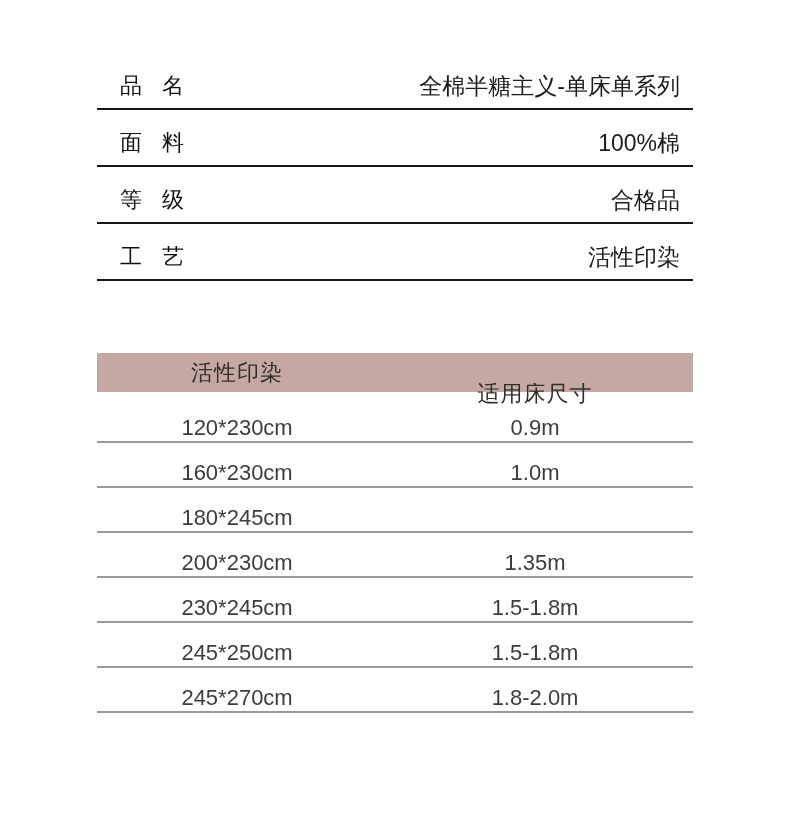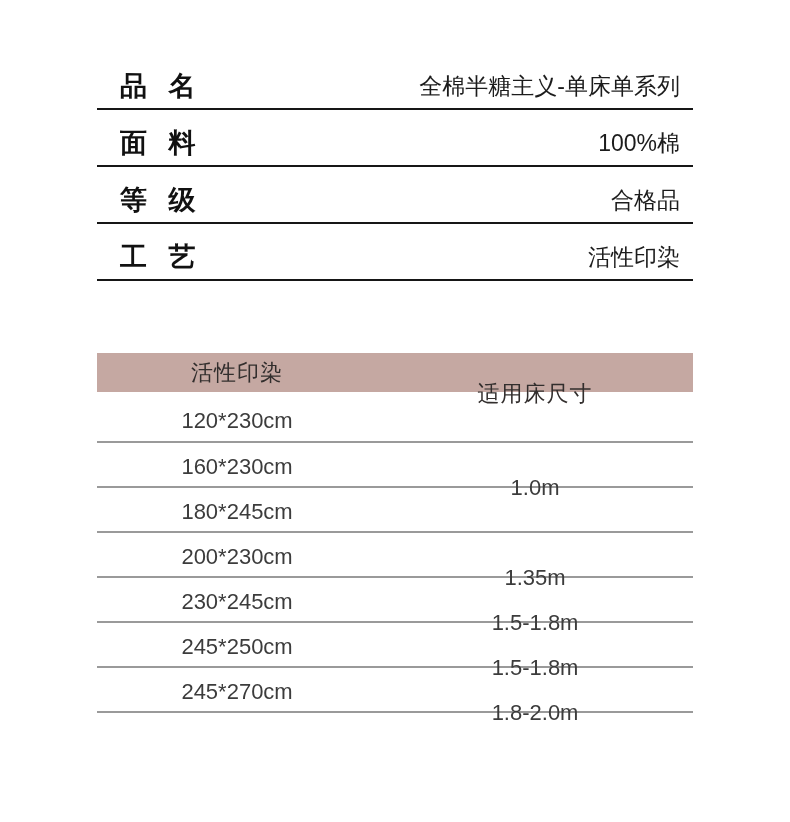--- a/index.html
+++ b/index.html
@@ -25,22 +25,22 @@
   
   .spec-row {
     height: 44px;
     padding-top: 11px;
     border-bottom: 2px solid var(--rule-color, #161616);
     display: flex;
     align-items: center;
     justify-content: space-between;
   }
   .spec-label {
-    font-size: 27px;
-    font-weight: bold;
+    font-size: 22px;
+    font-weight: normal;
     color: var(--label-color, #111111);
     word-spacing: 12px;
     padding-left: 23px;
     letter-spacing: 1px;
     white-space: nowrap;
   }
   .spec-value {
     font-size: 23px;
     color: var(--value-color, #1c1c1c);
     padding-right: 13px;
@@ -62,21 +62,21 @@
     font-size: 22px;
     color: var(--header-text, #322e2d);
     letter-spacing: 1px;
   }
   .col-left  { width: 47%; }
   .col-right { width: 53%; margin-top: 42px; }
   .trow {
     display: flex;
     height: 39px;
     padding-top: 4px;
-    align-items: center;
+    align-items: flex-end;
     border-bottom: 2px solid var(--separator-color, #9a9a9a);
   }
   .trow.first {
     height: 41px;
     padding-top: 8px;
   }
   .td {
     text-align: center;
     font-size: 22px;
     color: var(--cell-color, #3c3c3c);
@@ -109,20 +109,21 @@
       </section>
 
     <section class="size-table">
       <div class="thead">
         <div class="th col-left">活性印染</div>
         <div class="th col-right">适用床尺寸</div>
       </div>
       <div class="tbody">
           <div class="trow first">
             <div class="td col-left">120*230cm</div>
+            <div class="td col-right">0.9m</div>
           </div>
           <div class="trow">
             <div class="td col-left">160*230cm</div>
             <div class="td col-right">1.0m</div>
           </div>
           <div class="trow">
             <div class="td col-left">180*245cm</div>
           </div>
           <div class="trow">
             <div class="td col-left">200*230cm</div>

